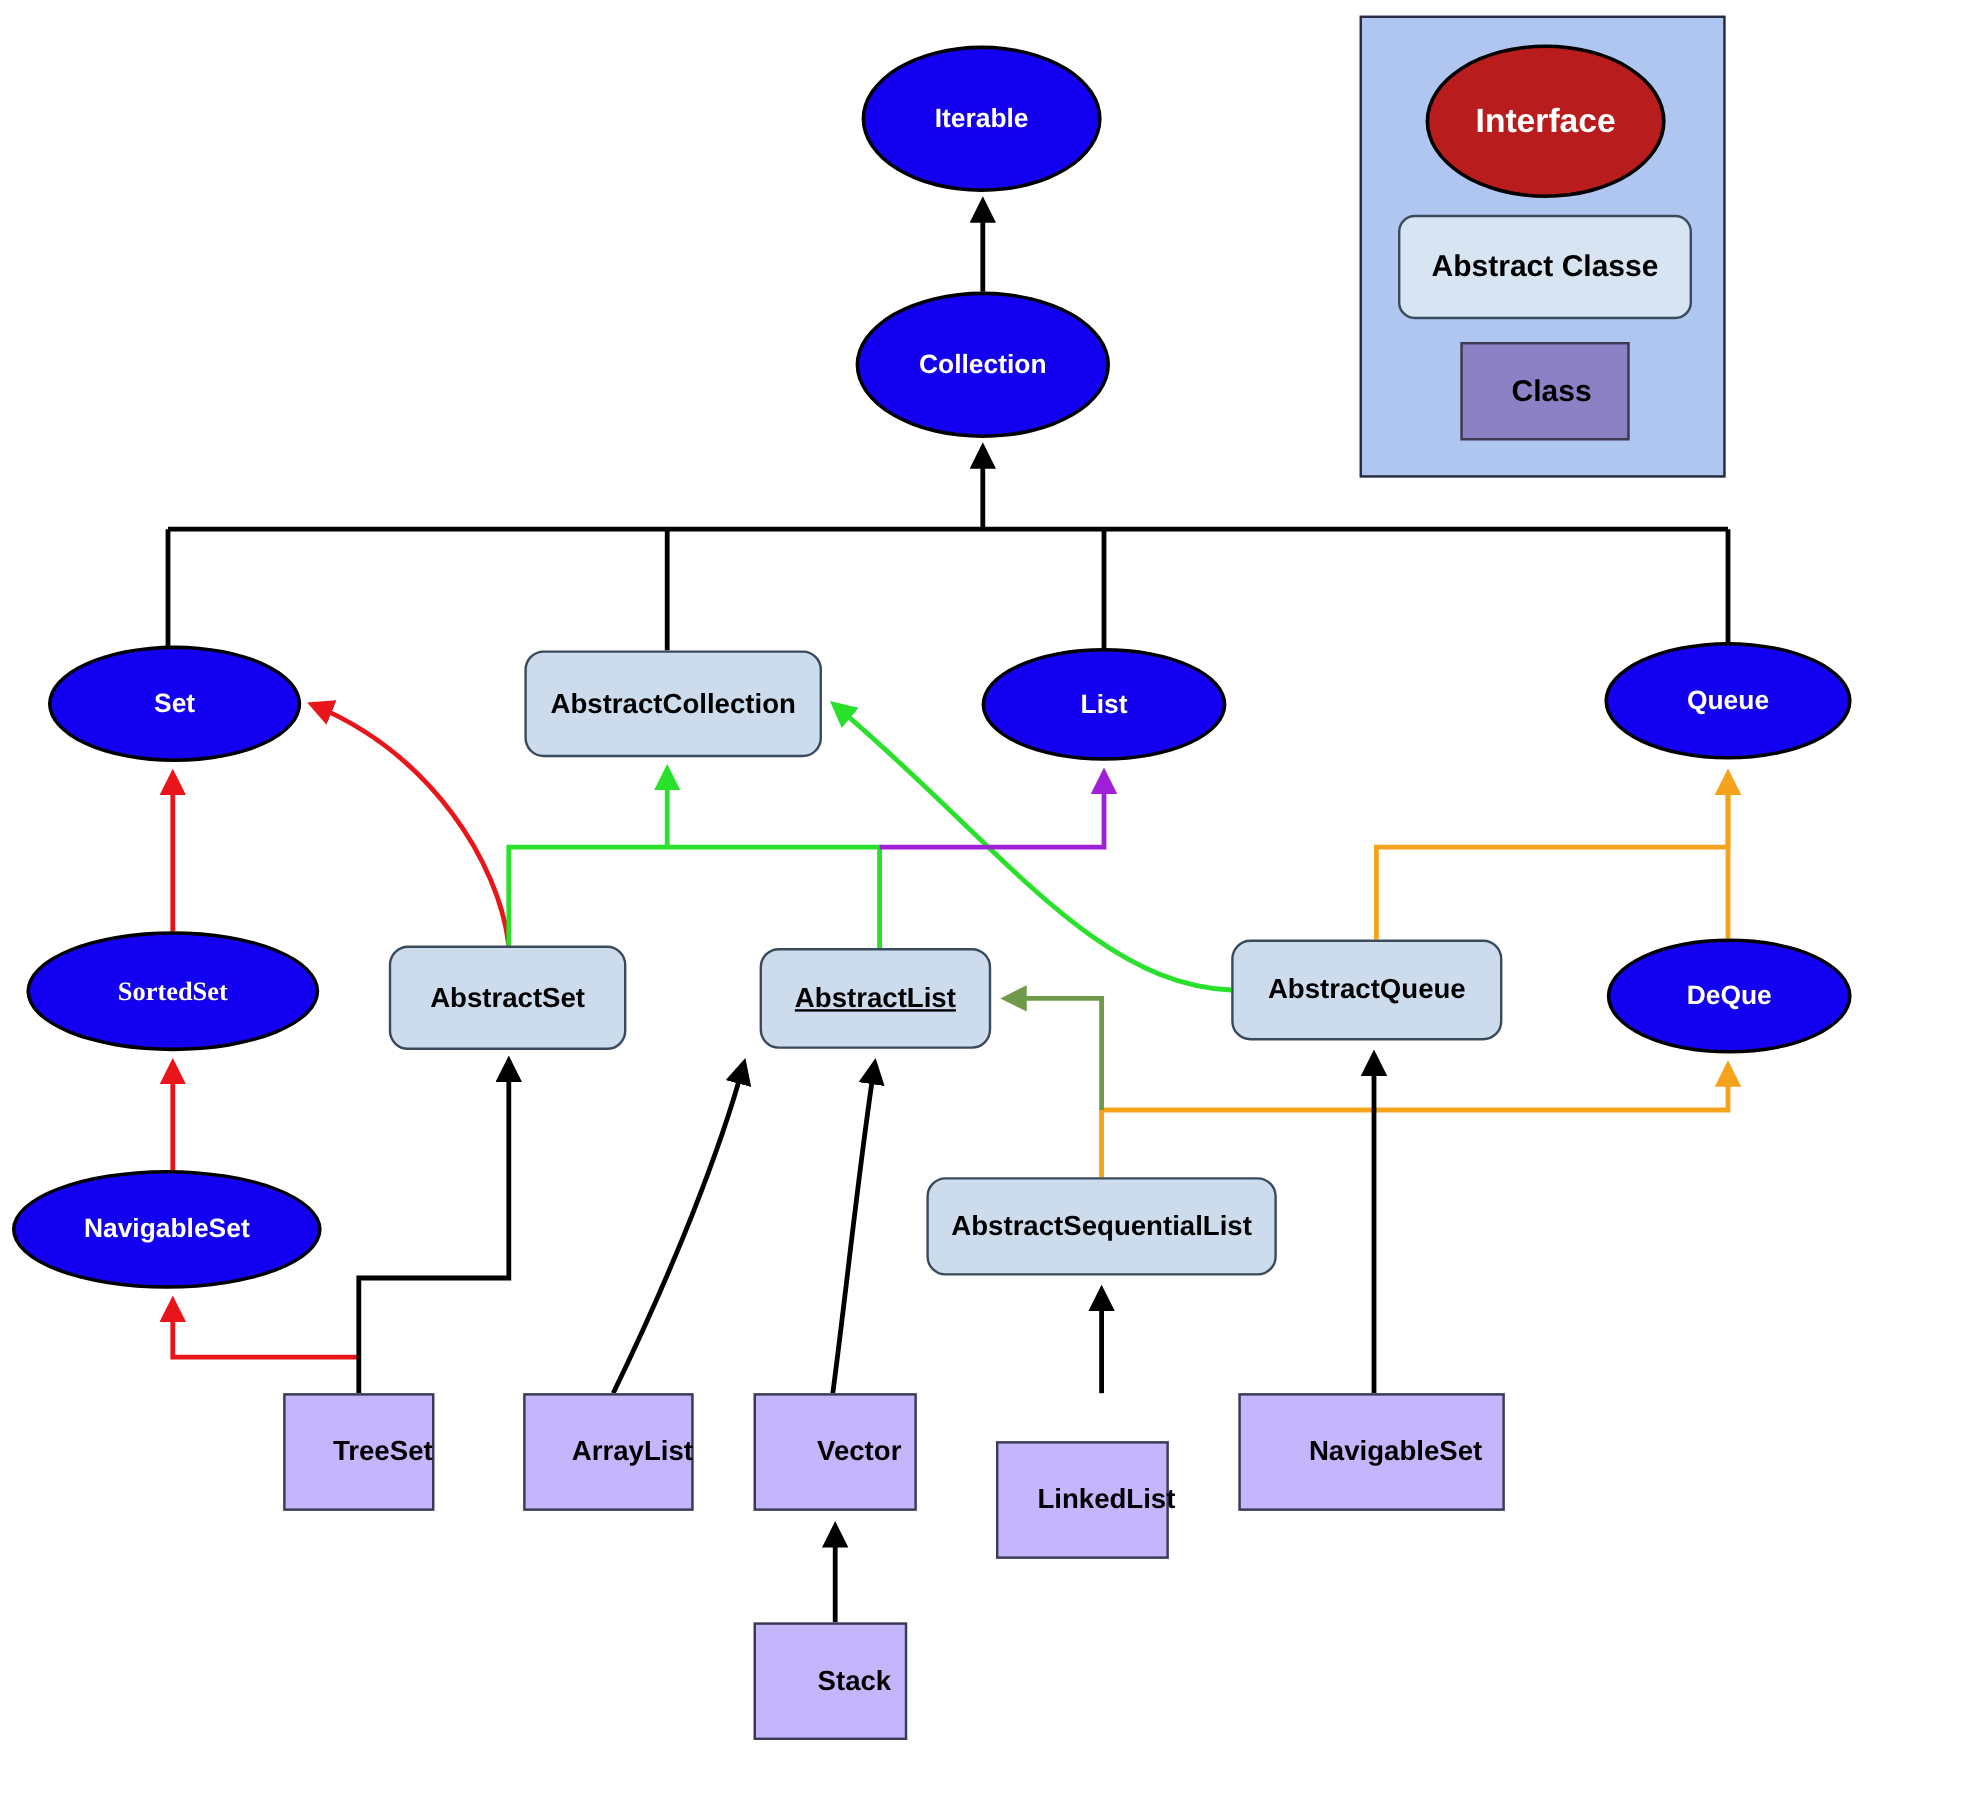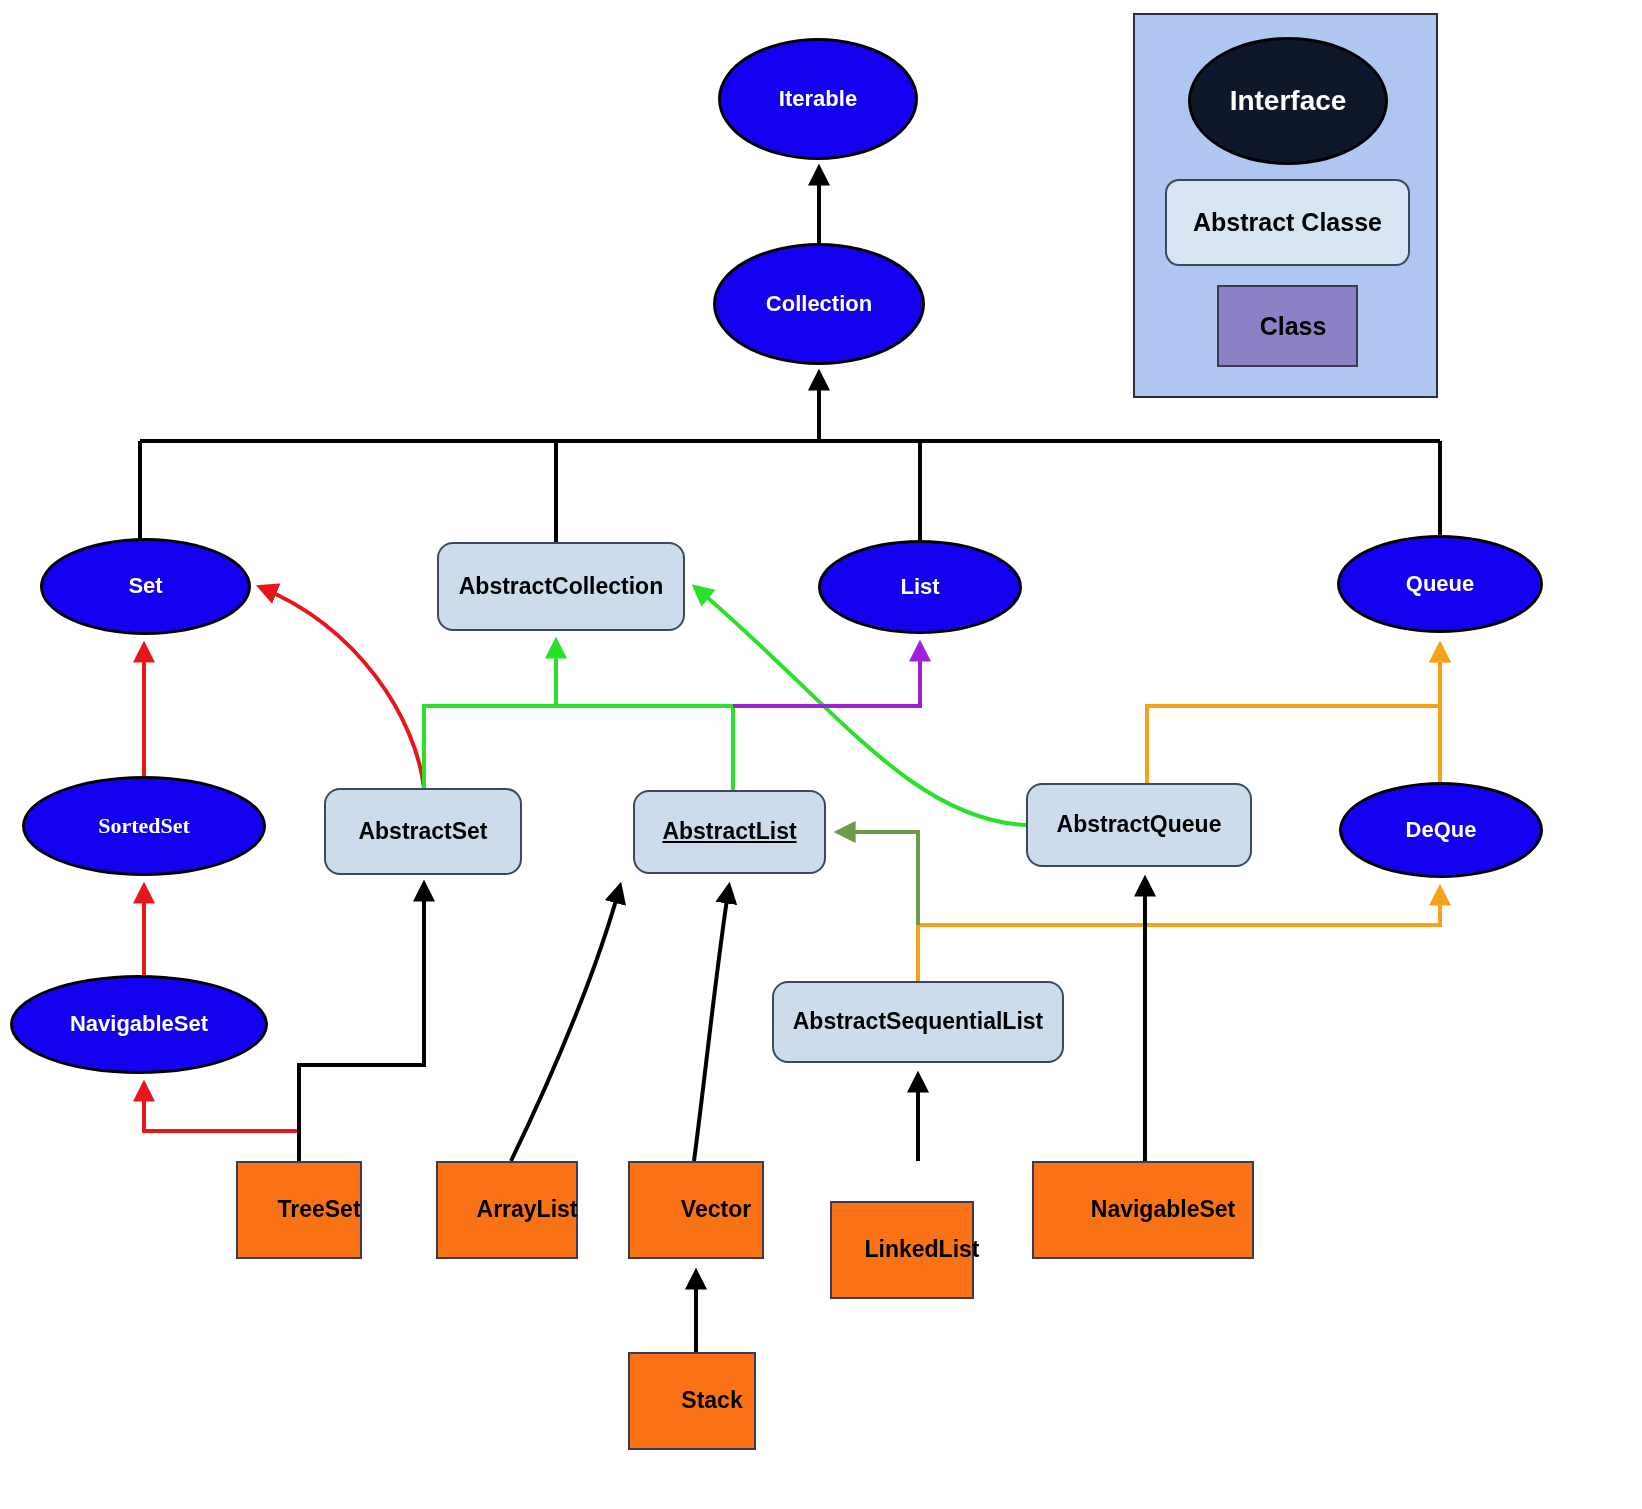--- a/index.html
+++ b/index.html
@@ -44,21 +44,21 @@
     text-shadow: 0 0 1px rgba(0,0,0,0.35);
   }
   .node.abstract {
     background: #ccdcec;
     border: 2px solid #3a4a5a;
     border-radius: 16px;
     color: #000000;
     font-size: 23px;
   }
   .node.concrete {
-    background: #f97316;
+    background: #c4b5fd;
     border: 2px solid #3a3a50;
     border-radius: 0;
     color: #000000;
     font-size: 23px;
     padding-left: 40px;
   }
   
   #legend {
     position: absolute;
     left: 1133px;
@@ -73,21 +73,21 @@
     position: absolute;
     display: flex;
     align-items: center;
     justify-content: center;
     box-sizing: border-box;
     font-weight: bold;
     text-align: center;
   }
   #legend-iface {
     left: 53px;  top: 22px;  width: 200px; height: 128px;
-    background: #0f172a; border: 3px solid #000000; border-radius: 50%;
+    background: #b91c1c; border: 3px solid #000000; border-radius: 50%;
     color: #ffffff; font-size: 28px;
   }
   #legend-abstract {
     left: 30px; top: 164px; width: 245px; height: 87px;
     background: #d7e5f2; border: 2px solid #3a4a5a; border-radius: 14px;
     color: #000000; font-size: 25px;
   }
   #legend-class {
     left: 82px; top: 270px; width: 141px; height: 82px;
     background: #8d81c5; border: 2px solid #3a3a50;

